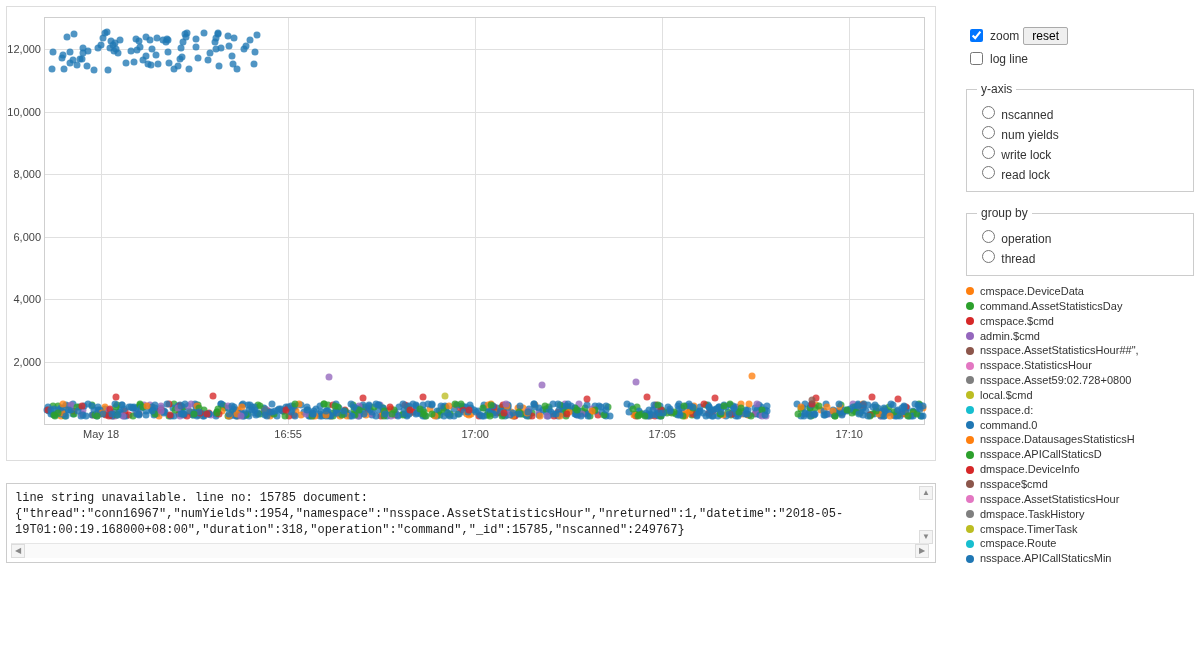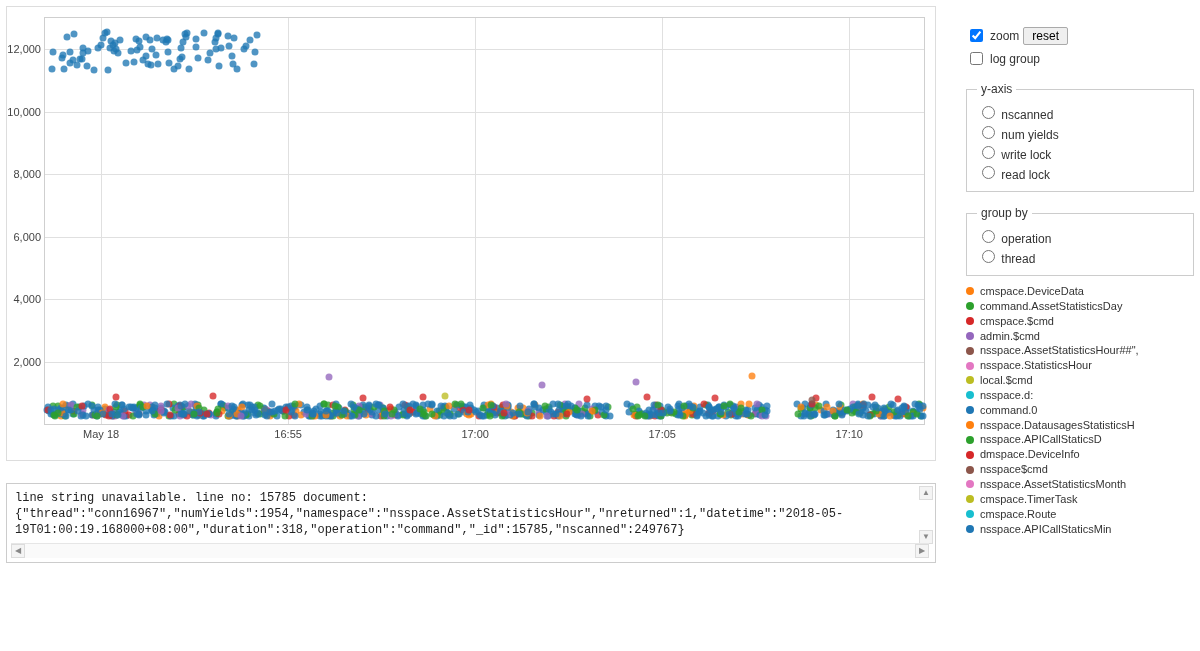--- a/index.html
+++ b/index.html
@@ -1273,21 +1273,21 @@
   </div>
 
   <div class="right-col">
     <div class="ctrl-row">
       <input type="checkbox" id="zoom" checked="" style="">
       <label for="zoom">zoom</label>
       <button class="reset">reset</button>
     </div>
     <div class="ctrl-row">
       <input type="checkbox" id="logscale" style="">
-      <label for="logscale">log group</label>
+      <label for="logscale">log line</label>
     </div>
 
     <fieldset>
       <legend>y-axis</legend>
       <div class="radio-col" id="yaxis-radios">
           <label><input type="radio" name="yaxis" style=""> nscanned</label>
           <label><input type="radio" name="yaxis" style=""> num yields</label>
           <label><input type="radio" name="yaxis" style=""> write lock</label>
           <label><input type="radio" name="yaxis" style=""> read lock</label>
         </div>
@@ -1320,20 +1320,24 @@
         </div>
         <div class="legend-row">
           <span class="swatch" style="background: rgb(140, 86, 75);"></span>
           <span>nsspace.AssetStatisticsHour##",</span>
         </div>
         <div class="legend-row">
           <span class="swatch" style="background: rgb(227, 119, 194);"></span>
           <span>nsspace.StatisticsHour</span>
         </div>
         <div class="legend-row">
+          <span class="swatch" style="background: rgb(127, 127, 127);"></span>
+          <span>nsspace.Asset59:02.728+0800</span>
+        </div>
+        <div class="legend-row">
           <span class="swatch" style="background: rgb(188, 189, 34);"></span>
           <span>local.$cmd</span>
         </div>
         <div class="legend-row">
           <span class="swatch" style="background: rgb(23, 190, 207);"></span>
           <span>nsspace.d:</span>
         </div>
         <div class="legend-row">
           <span class="swatch" style="background: rgb(31, 119, 180);"></span>
           <span>command.0</span>
@@ -1349,21 +1353,25 @@
         <div class="legend-row">
           <span class="swatch" style="background: rgb(214, 39, 40);"></span>
           <span>dmspace.DeviceInfo</span>
         </div>
         <div class="legend-row">
           <span class="swatch" style="background: rgb(140, 86, 75);"></span>
           <span>nsspace$cmd</span>
         </div>
         <div class="legend-row">
           <span class="swatch" style="background: rgb(227, 119, 194);"></span>
-          <span>nsspace.AssetStatisticsMonth</span>
+          <span>nsspace.AssetStatisticsHour</span>
+        </div>
+        <div class="legend-row">
+          <span class="swatch" style="background: rgb(127, 127, 127);"></span>
+          <span>dmspace.TaskHistory</span>
         </div>
         <div class="legend-row">
           <span class="swatch" style="background: rgb(188, 189, 34);"></span>
           <span>cmspace.TimerTask</span>
         </div>
         <div class="legend-row">
           <span class="swatch" style="background: rgb(23, 190, 207);"></span>
           <span>cmspace.Route</span>
         </div>
         <div class="legend-row">

